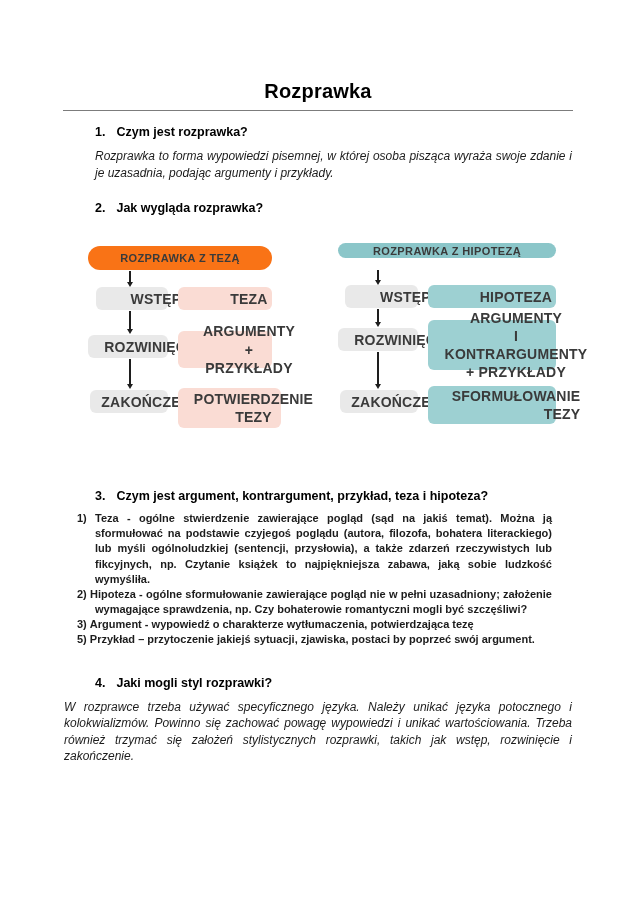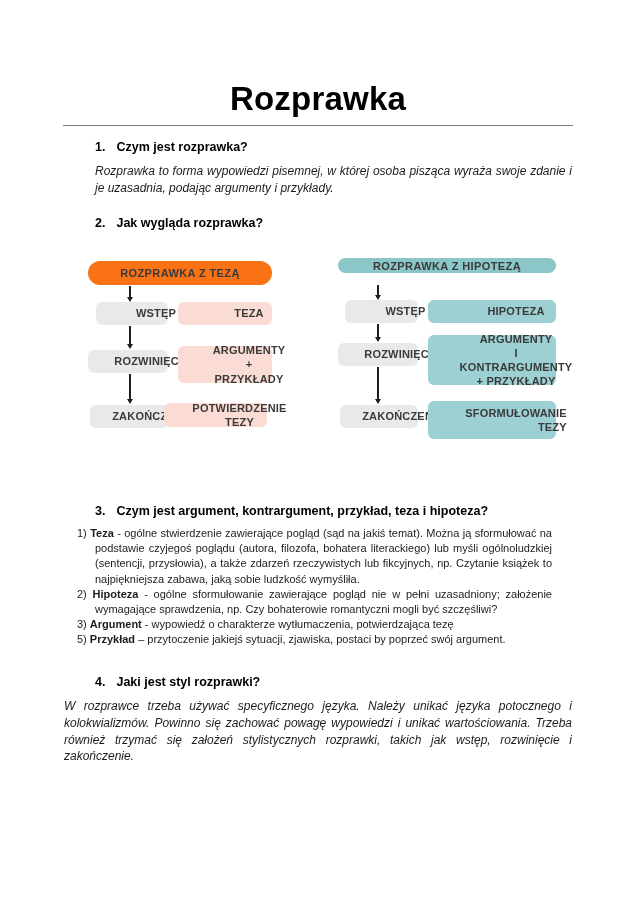--- a/index.html
+++ b/index.html
@@ -2,39 +2,39 @@
 <html><head>
 <meta charset="utf-8">
 <style>
   * { margin:0; padding:0; box-sizing:border-box; }
   html, body { background:#ffffff; }
   .page {
     width:636px; height:900px; position:relative; margin:0 auto;
     background:#ffffff; color:#1c1c1c; overflow:hidden;
     font-family:"Liberation Sans", sans-serif;
   }
-  .doc-title { padding-top:80px; text-align:center; font-size:33px; font-weight:bold; color:#000; letter-spacing:0.2px; }
+  .doc-title { padding-top:80px; text-align:center; font-size:20px; font-weight:bold; color:#000; letter-spacing:0.2px; }
   .title-rule { border:none; border-top:1.3px solid #7c7c7c; margin:7px 63px 0 63px; }
   .sec-h { display:flex; gap:11px; font-weight:bold; font-size:12.5px; color:#000; margin-left:95px; margin-right:64px; }
   .sec-h.h1 { margin-top:14px; }
   .sec-h.h2 { margin-top:20px; }
   .sec-h.h3 { margin-top:46px; }
   .sec-h.h4 { margin-top:28px; }
   .body-text { font-size:12px; line-height:1.38; text-align:justify; color:#1c1c1c;font-style:italic; }
   .p1 { margin:9px 64px 0 95px; }
   .p4 { margin:9px 64px 0 64px; }
-  .def-list { margin:8px 84px 0 77px; }
+  .def-list { margin:8px 84px 0 77px;font-weight:bold; }
   .def-item { font-size:11px; line-height:1.38; text-align:justify; padding-left:18px; text-indent:-18px; }
   .diagram-area { position:relative; height:200px; margin-top:28px; }
   .fbox {
     position:absolute; display:flex; align-items:center; justify-content:center;
     text-align:center; font-weight:bold; white-space:pre-line; color:#3a3a3a;
   }
   .fheader { font-size:11px; border-radius:12px; letter-spacing:0.4px; }
-  .fsmall  { font-size:11px; border-radius:6px; line-height:1.3; letter-spacing:0.2px;padding-left:48px; }
+  .fsmall  { font-size:14px; border-radius:6px; line-height:1.3; letter-spacing:0.2px;padding-left:48px; }
   .pinkH { background:#f97316; }
   .pinkB { background:#fadcd4; }
   .tealH { background:#8bc6c9; }
   .tealB { background:#9dd0d2; }
   .grayB { background:#e9e9e9; }
   .varrow { position:absolute; width:1.5px; background:#1e1e1e; }
   .varrow::after {
     content:""; position:absolute; left:50%; transform:translateX(-50%); bottom:-5px;
     border-left:3.5px solid transparent; border-right:3.5px solid transparent;
     border-top:5.5px solid #1e1e1e;
@@ -64,21 +64,21 @@
     <div class="fbox fheader pinkH" style="left:88px; top:3px; width:184px; height:24px;">ROZPRAWKA Z TEZĄ</div>
     <div class="varrow" style="left:129px; top:28px; height:11px;"></div>
     <div class="fbox fsmall grayB" style="left:96px; top:44px; width:72px; height:23px;">WSTĘP</div>
     <div class="fbox fsmall pinkB" style="left:178px; top:44px; width:94px; height:23px;">TEZA</div>
     <div class="varrow" style="left:129px; top:68px; height:18px;"></div>
     <div class="fbox fsmall grayB" style="left:88px; top:92px; width:80px; height:23px;">ROZWINIĘCIE</div>
     <div class="fbox fsmall pinkB" style="left:178px; top:88px; width:94px; height:37px;">ARGUMENTY
 + PRZYKŁADY</div>
     <div class="varrow" style="left:129px; top:116px; height:25px;"></div>
     <div class="fbox fsmall grayB" style="left:90px; top:147px; width:78px; height:23px;">ZAKOŃCZENIE</div>
-    <div class="fbox fsmall pinkB" style="left:164px; top:145px; width:103px; height:24px;">POTWIERDZENIE
+    <div class="fbox fsmall pinkB" style="left:178px; top:145px; width:103px; height:40px;">POTWIERDZENIE
 TEZY</div>
 
     <div class="fbox fheader tealH" style="left:338px; top:0px; width:218px; height:15px;">ROZPRAWKA Z HIPOTEZĄ</div>
     <div class="varrow" style="left:377px; top:27px; height:10px;"></div>
     <div class="fbox fsmall grayB" style="left:345px; top:42px; width:73px; height:23px;">WSTĘP</div>
     <div class="fbox fsmall tealB" style="left:428px; top:42px; width:128px; height:23px;">HIPOTEZA</div>
     <div class="varrow" style="left:377px; top:66px; height:13px;"></div>
     <div class="fbox fsmall grayB" style="left:338px; top:85px; width:80px; height:23px;">ROZWINIĘCIE</div>
     <div class="fbox fsmall tealB" style="left:428px; top:77px; width:128px; height:50px;">ARGUMENTY
 I KONTRARGUMENTY
@@ -105,17 +105,17 @@
     <p class="def-item">
       <span>3) </span><b>Argument</b><span> - wypowiedź o charakterze wytłumaczenia, potwierdzająca tezę</span>
     </p>
     <p class="def-item">
       <span>5) </span><b>Przykład</b><span> – przytoczenie jakiejś sytuacji, zjawiska, postaci by poprzeć swój argument.</span>
     </p>
   </div>
 
   <div class="sec-h h4">
     <span>4.</span>
-    <span>Jaki jest styl rozprawki?</span>
+    <span>Jaki mogli styl rozprawki?</span>
   </div>
   <p class="body-text p4">W rozprawce trzeba używać specyficznego języka. Należy unikać języka potocznego i kolokwializmów. Powinno się zachować powagę wypowiedzi i unikać wartościowania. Trzeba również trzymać się założeń stylistycznych rozprawki, takich jak wstęp, rozwinięcie i zakończenie.</p>
 
 </div>
 
 </body></html>

